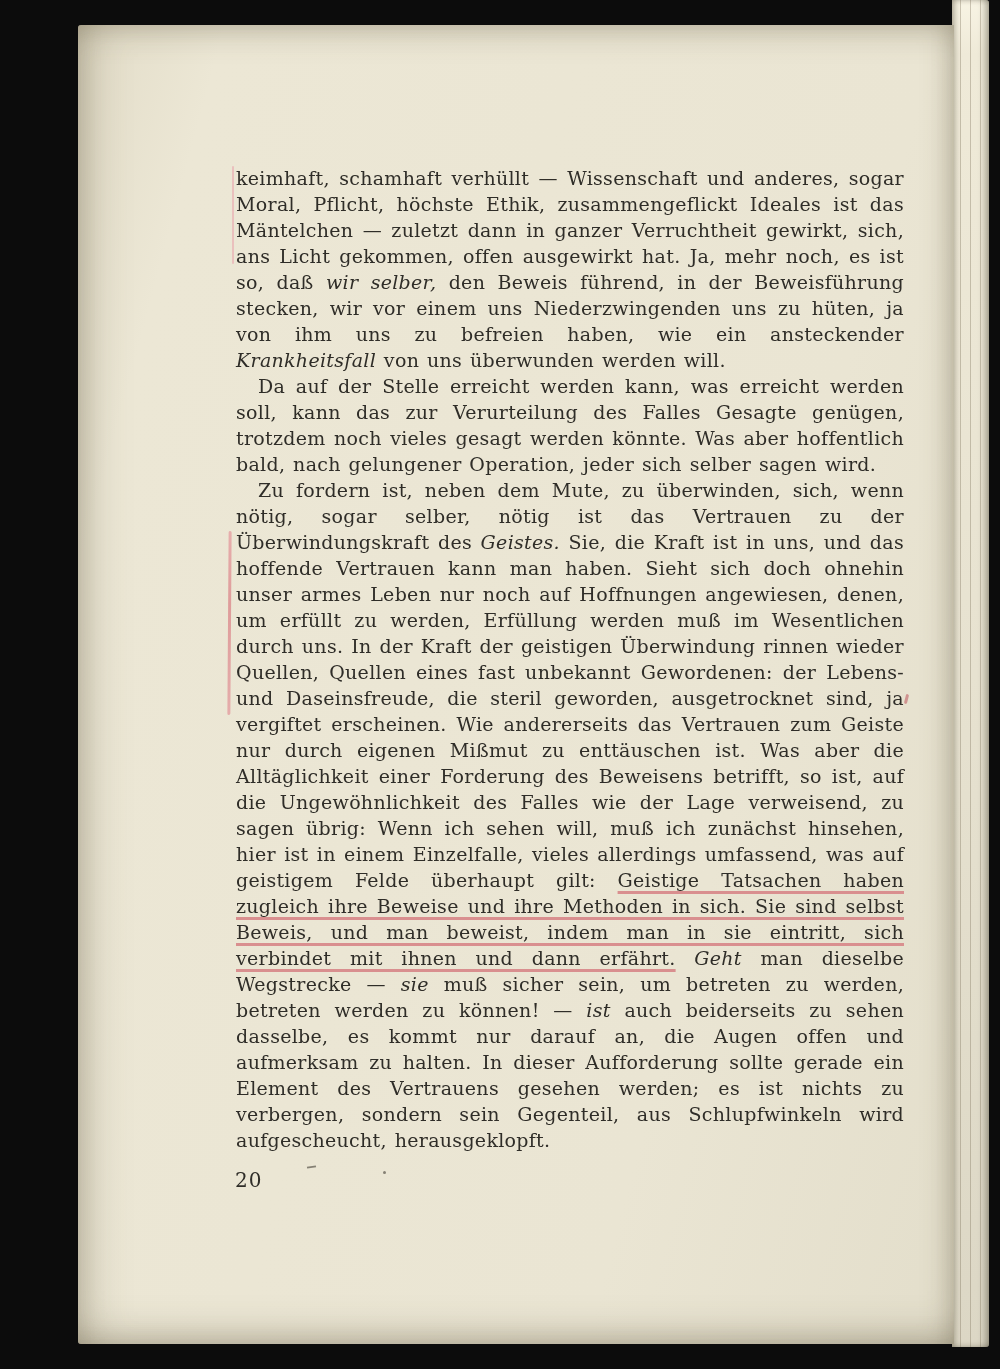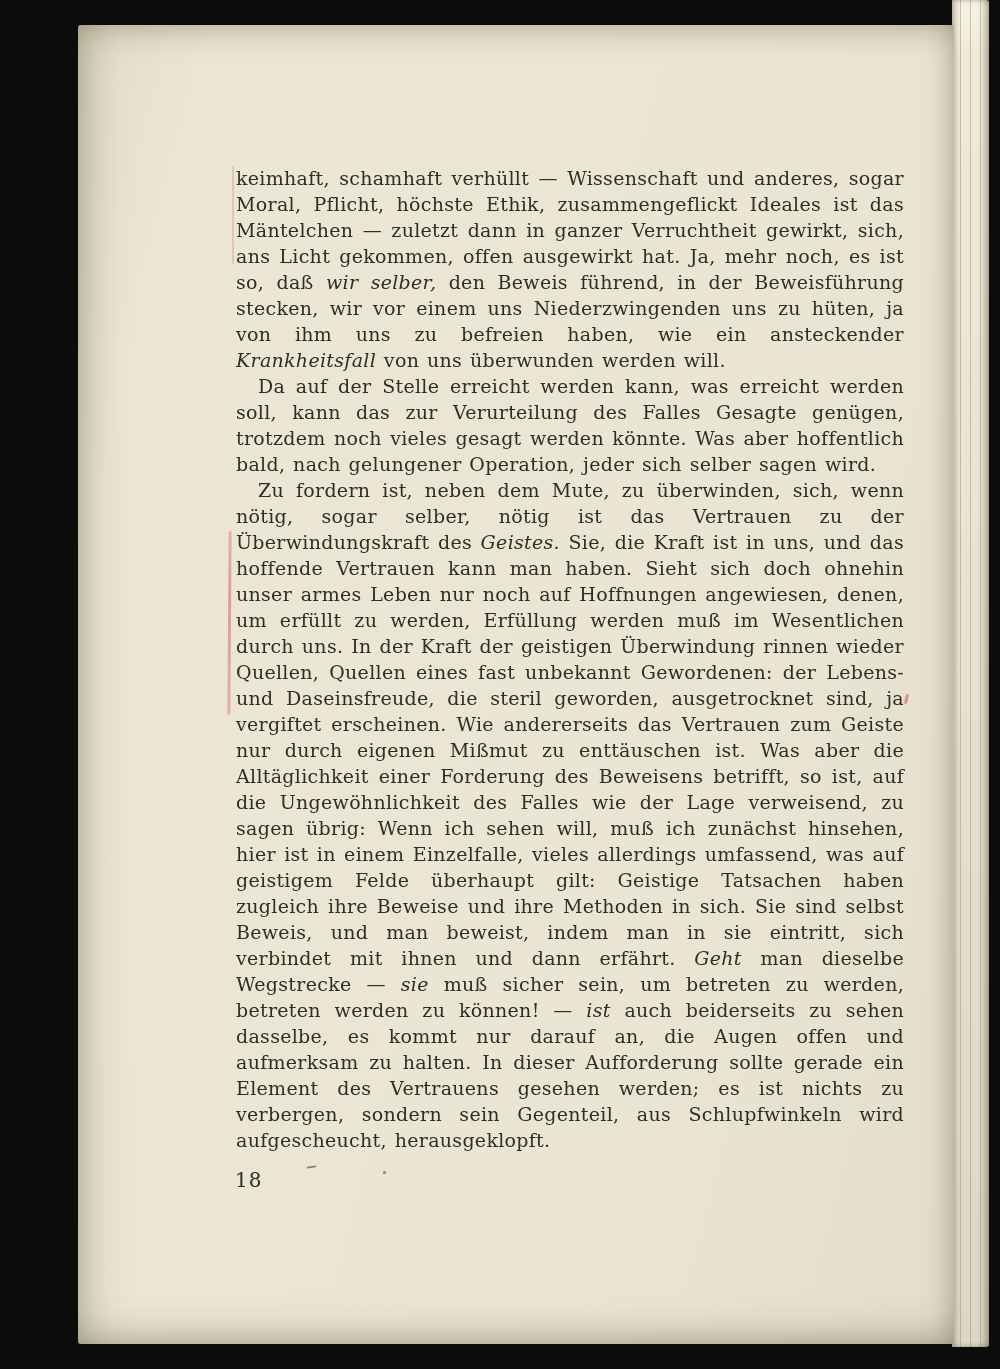--- a/index.html
+++ b/index.html
@@ -62,20 +62,21 @@
     letter-spacing: 0.3px;
     word-spacing: 1.5px;
   }
   .para {
     margin: 0;
     text-align: justify;
   }
   .para.indent { text-indent: 22px; }
   .italic { font-style: italic; }
   .underline-red {
+    text-decoration: underline;
     text-decoration-color: #d98f8f;
     text-decoration-thickness: 2.5px;
     text-underline-offset: 4px;
   }
   .page-number {
     position: absolute;
     left: 157px;
     top: 1143px;
     font-size: 20px;
     letter-spacing: 1px;
@@ -145,21 +146,21 @@
     <span class="edge-line" style="left:18px"></span>
     <span class="edge-line" style="left:28px"></span>
   </div>
 
   <div class="page">
     <div class="text-block">
         <p class="para"><span>keimhaft, schamhaft verhüllt — Wissenschaft und anderes, sogar Moral, Pflicht, höchste Ethik, zusammengeflickt Ideales ist das Mäntelchen — zuletzt dann in ganzer Verruchtheit gewirkt, sich, ans Licht gekommen, offen ausgewirkt hat. Ja, mehr noch, es ist so, daß </span><span class="italic">wir selber,</span><span> den Beweis führend, in der Beweisführung stecken, wir vor einem uns Niederzwingenden uns zu hüten, ja von ihm uns zu befreien haben, wie ein ansteckender </span><span class="italic">Krankheitsfall</span><span> von uns überwunden werden will.</span></p>
         <p class="para indent"><span>Da auf der Stelle erreicht werden kann, was erreicht werden soll, kann das zur Verurteilung des Falles Gesagte genügen, trotzdem noch vieles gesagt werden könnte. Was aber hoffentlich bald, nach gelungener Operation, jeder sich selber sagen wird.</span></p>
         <p class="para indent"><span>Zu fordern ist, neben dem Mute, zu überwinden, sich, wenn nötig, sogar selber, nötig ist das Vertrauen zu der Überwindungskraft des </span><span class="italic">Geistes.</span><span> Sie, die Kraft ist in uns, und das hoffende Vertrauen kann man haben. Sieht sich doch ohnehin unser armes Leben nur noch auf Hoffnungen angewiesen, denen, um erfüllt zu werden, Erfüllung werden muß im Wesentlichen durch uns. In der Kraft der geistigen Überwindung rinnen wieder Quellen, Quellen eines fast unbekannt Gewordenen: der Lebens- und Daseinsfreude, die steril geworden, ausgetrocknet sind, ja vergiftet erscheinen. Wie andererseits das Vertrauen zum Geiste nur durch eigenen Mißmut zu enttäuschen ist. Was aber die Alltäglichkeit einer Forderung des Beweisens betrifft, so ist, auf die Ungewöhnlichkeit des Falles wie der Lage verweisend, zu sagen übrig: Wenn ich sehen will, muß ich zunächst hinsehen, hier ist in einem Einzelfalle, vieles allerdings umfassend, was auf geistigem Felde überhaupt gilt: </span><span class="underline-red">Geistige Tatsachen haben zugleich ihre Beweise und ihre Methoden in sich. Sie sind selbst Beweis, und man beweist, indem man in sie eintritt, sich verbindet mit ihnen und dann erfährt.</span><span> </span><span class="italic">Geht</span><span> man dieselbe Wegstrecke — </span><span class="italic">sie</span><span> muß sicher sein, um betreten zu werden, betreten werden zu können! — </span><span class="italic">ist</span><span> auch beiderseits zu sehen dasselbe, es kommt nur darauf an, die Augen offen und aufmerksam zu halten. In dieser Aufforderung sollte gerade ein Element des Vertrauens gesehen werden; es ist nichts zu verbergen, sondern sein Gegenteil, aus Schlupfwinkeln wird aufgescheucht, herausgeklopft.</span></p>
       </div>
-    <div class="page-number">18</div>
+    <div class="page-number">20</div>
   </div>
 
   <div class="margin-mark-a"></div>
   <div class="margin-mark-b"></div>
   <div class="margin-mark-c"></div>
   <div class="speck-1"></div>
   <div class="speck-2"></div>
 
 </div>
 

